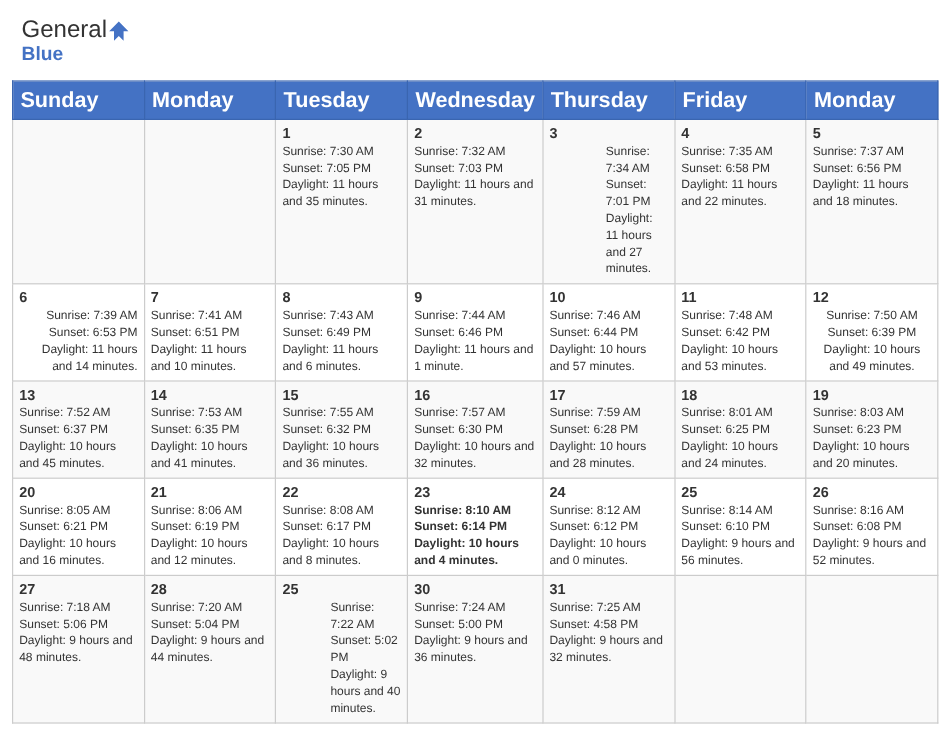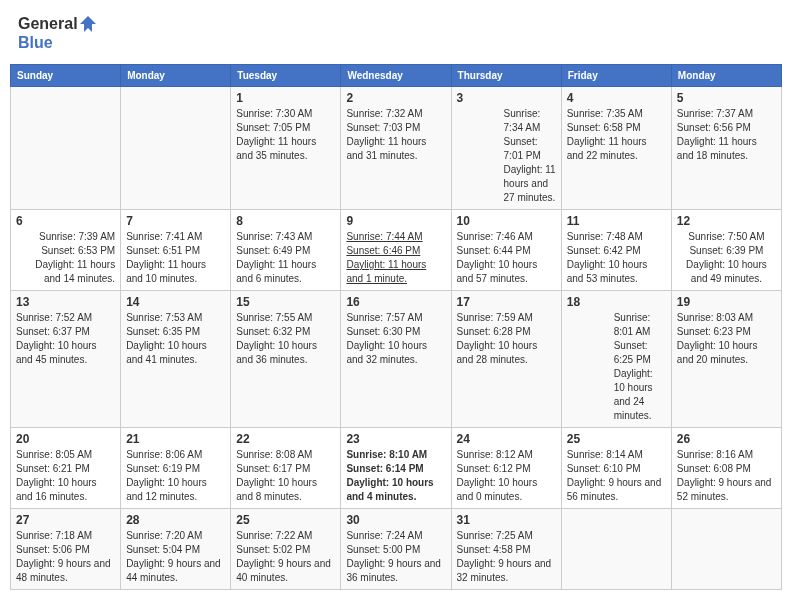--- a/index.html
+++ b/index.html
@@ -37,21 +37,21 @@
     .calendar {
       width: 100%;
       border-collapse: collapse;
       border: 1px solid #ccc;
     }
     .calendar th {
       background-color: #4472c4;
       color: #fff;
       text-align: left;
       padding: 5px 6px;
-      font-size: 10px;
+      font-size: 18px;
       border: 1px solid #3a65b0;
     }
     .calendar td {
       vertical-align: top;
       padding: 4px 5px;
       border: 1px solid #ccc;
       font-size: 10.5px;
       color: #333;
       width: calc(100% / 7);
       min-height: 80px;
@@ -75,21 +75,21 @@
     }
     .empty-cell { background-color: #f9f9f9; }
   </style>
 </head>
 <body>
 
 <div class="header-area">
   <div class="logo">
   <div style="display:flex;flex-direction:column;align-items:flex-start;">
     <div style="display:flex;align-items:center;">
-      <span style="font-size:16px;font-weight:bold;color:#333;">General</span>
+      <span style="font-size:20px;font-weight:normal;color:#333;">General</span>
       <svg width="20" height="20" viewBox="0 0 20 20">
         <polygon points="10,2 18,10 14,10 14,18 10,14 6,18 6,10 2,10" fill="#4472c4"></polygon>
       </svg>
     </div>
     <span style="font-size:16px;font-weight:bold;color:#4472c4;">Blue</span>
   </div>
 </div>
   <div class="title-area">
     <div class="month-title"></div>
     <div class="location"></div>
@@ -157,21 +157,21 @@
 Daylight: 11 hours and 10 minutes.</div>
         </td>
         <td>
           <span class="day-number">8</span>
           <div class="day-info" style="white-space: pre-line;">Sunrise: 7:43 AM
 Sunset: 6:49 PM
 Daylight: 11 hours and 6 minutes.</div>
         </td>
         <td>
           <span class="day-number">9</span>
-          <div class="day-info" style="white-space: pre-line; text-decoration: underline;">Sunrise: 7:44 AM
+          <div class="day-info" style="white-space: pre-line;">Sunrise: 7:44 AM
 Sunset: 6:46 PM
 Daylight: 11 hours and 1 minute.</div>
         </td>
         <td>
           <span class="day-number">10</span>
           <div class="day-info" style="white-space: pre-line;">Sunrise: 7:46 AM
 Sunset: 6:44 PM
 Daylight: 10 hours and 57 minutes.</div>
         </td>
         <td>
@@ -213,21 +213,21 @@
 Daylight: 10 hours and 32 minutes.</div>
         </td>
         <td>
           <span class="day-number">17</span>
           <div class="day-info" style="white-space: pre-line;">Sunrise: 7:59 AM
 Sunset: 6:28 PM
 Daylight: 10 hours and 28 minutes.</div>
         </td>
         <td>
           <span class="day-number">18</span>
-          <div class="day-info" style="white-space: pre-line; margin-left: 47px;">Sunrise: 8:01 AM
+          <div class="day-info" style="white-space: pre-line;">Sunrise: 8:01 AM
 Sunset: 6:25 PM
 Daylight: 10 hours and 24 minutes.</div>
         </td>
         <td>
           <span class="day-number">19</span>
           <div class="day-info" style="white-space: pre-line;">Sunrise: 8:03 AM
 Sunset: 6:23 PM
 Daylight: 10 hours and 20 minutes.</div>
         </td>
       </tr>
@@ -283,21 +283,21 @@
 Daylight: 9 hours and 48 minutes.</div>
         </td>
         <td>
           <span class="day-number">28</span>
           <div class="day-info" style="white-space: pre-line;">Sunrise: 7:20 AM
 Sunset: 5:04 PM
 Daylight: 9 hours and 44 minutes.</div>
         </td>
         <td>
           <span class="day-number">25</span>
-          <div class="day-info" style="white-space: pre-line;">Sunrise: 7:22 AM
+          <div class="day-info" style="white-space: pre-line; margin-left: 40px;">Sunrise: 7:22 AM
 Sunset: 5:02 PM
 Daylight: 9 hours and 40 minutes.</div>
         </td>
         <td>
           <span class="day-number">30</span>
           <div class="day-info" style="white-space: pre-line;">Sunrise: 7:24 AM
 Sunset: 5:00 PM
 Daylight: 9 hours and 36 minutes.</div>
         </td>
         <td>

